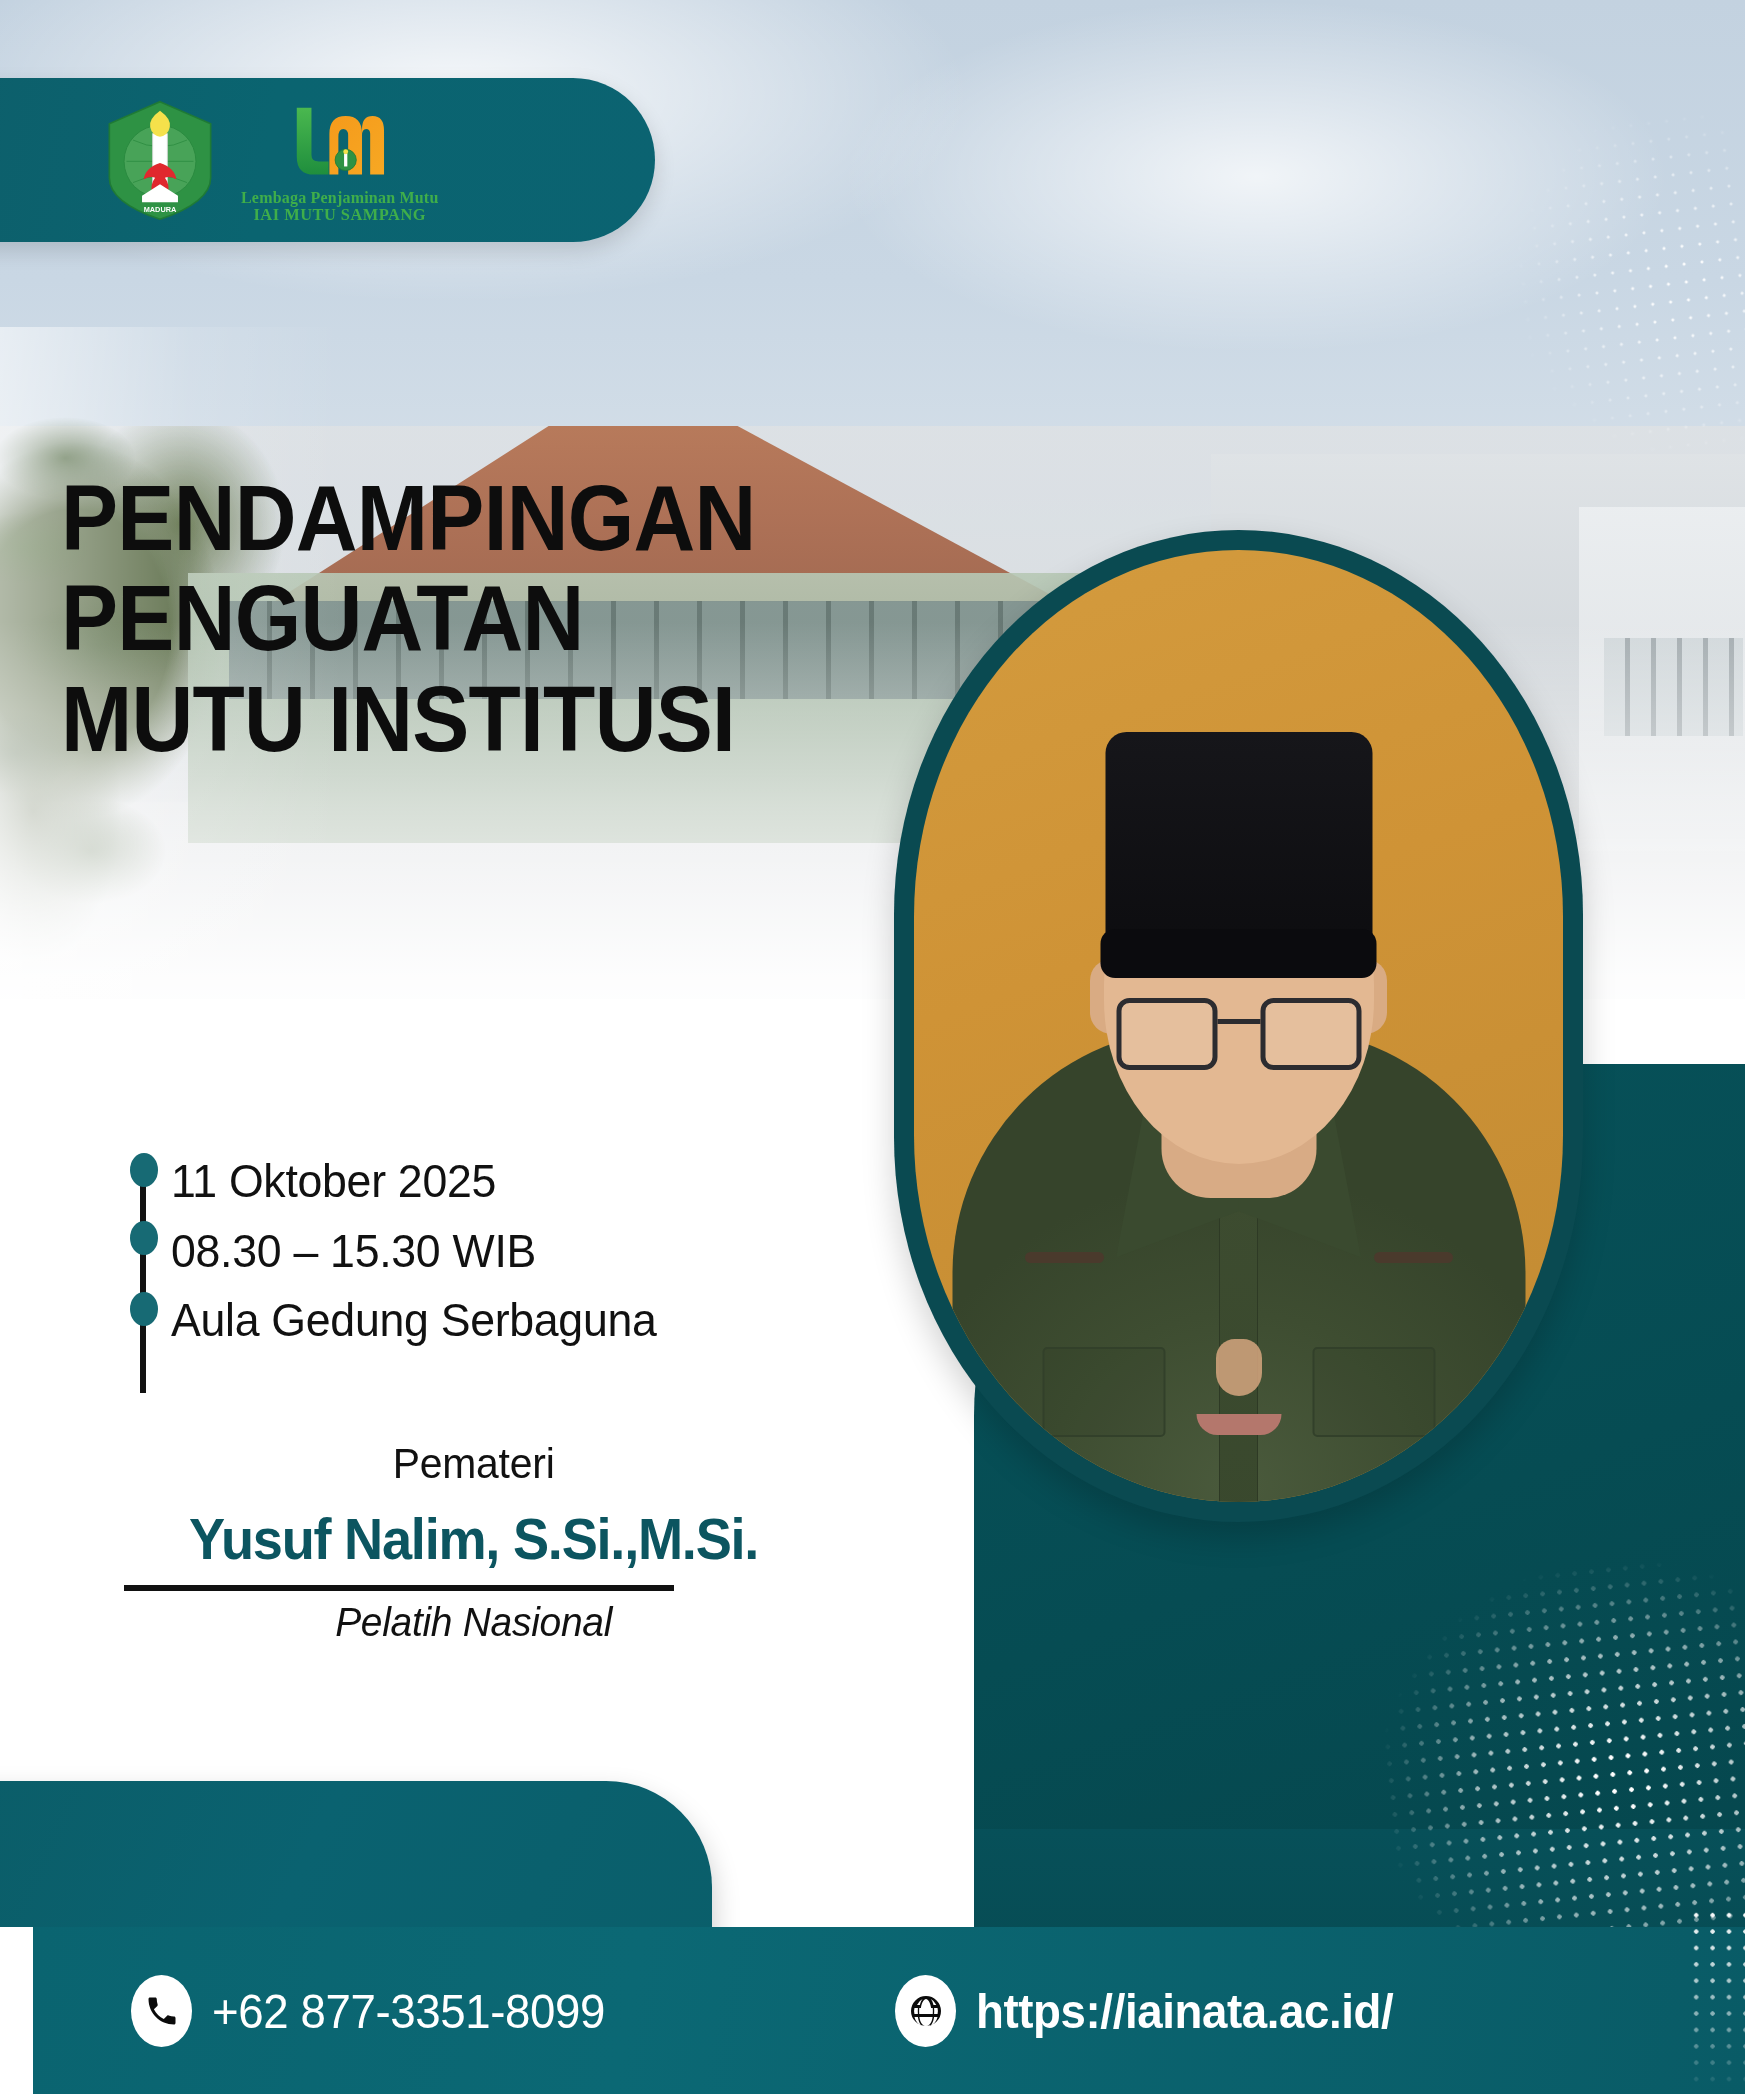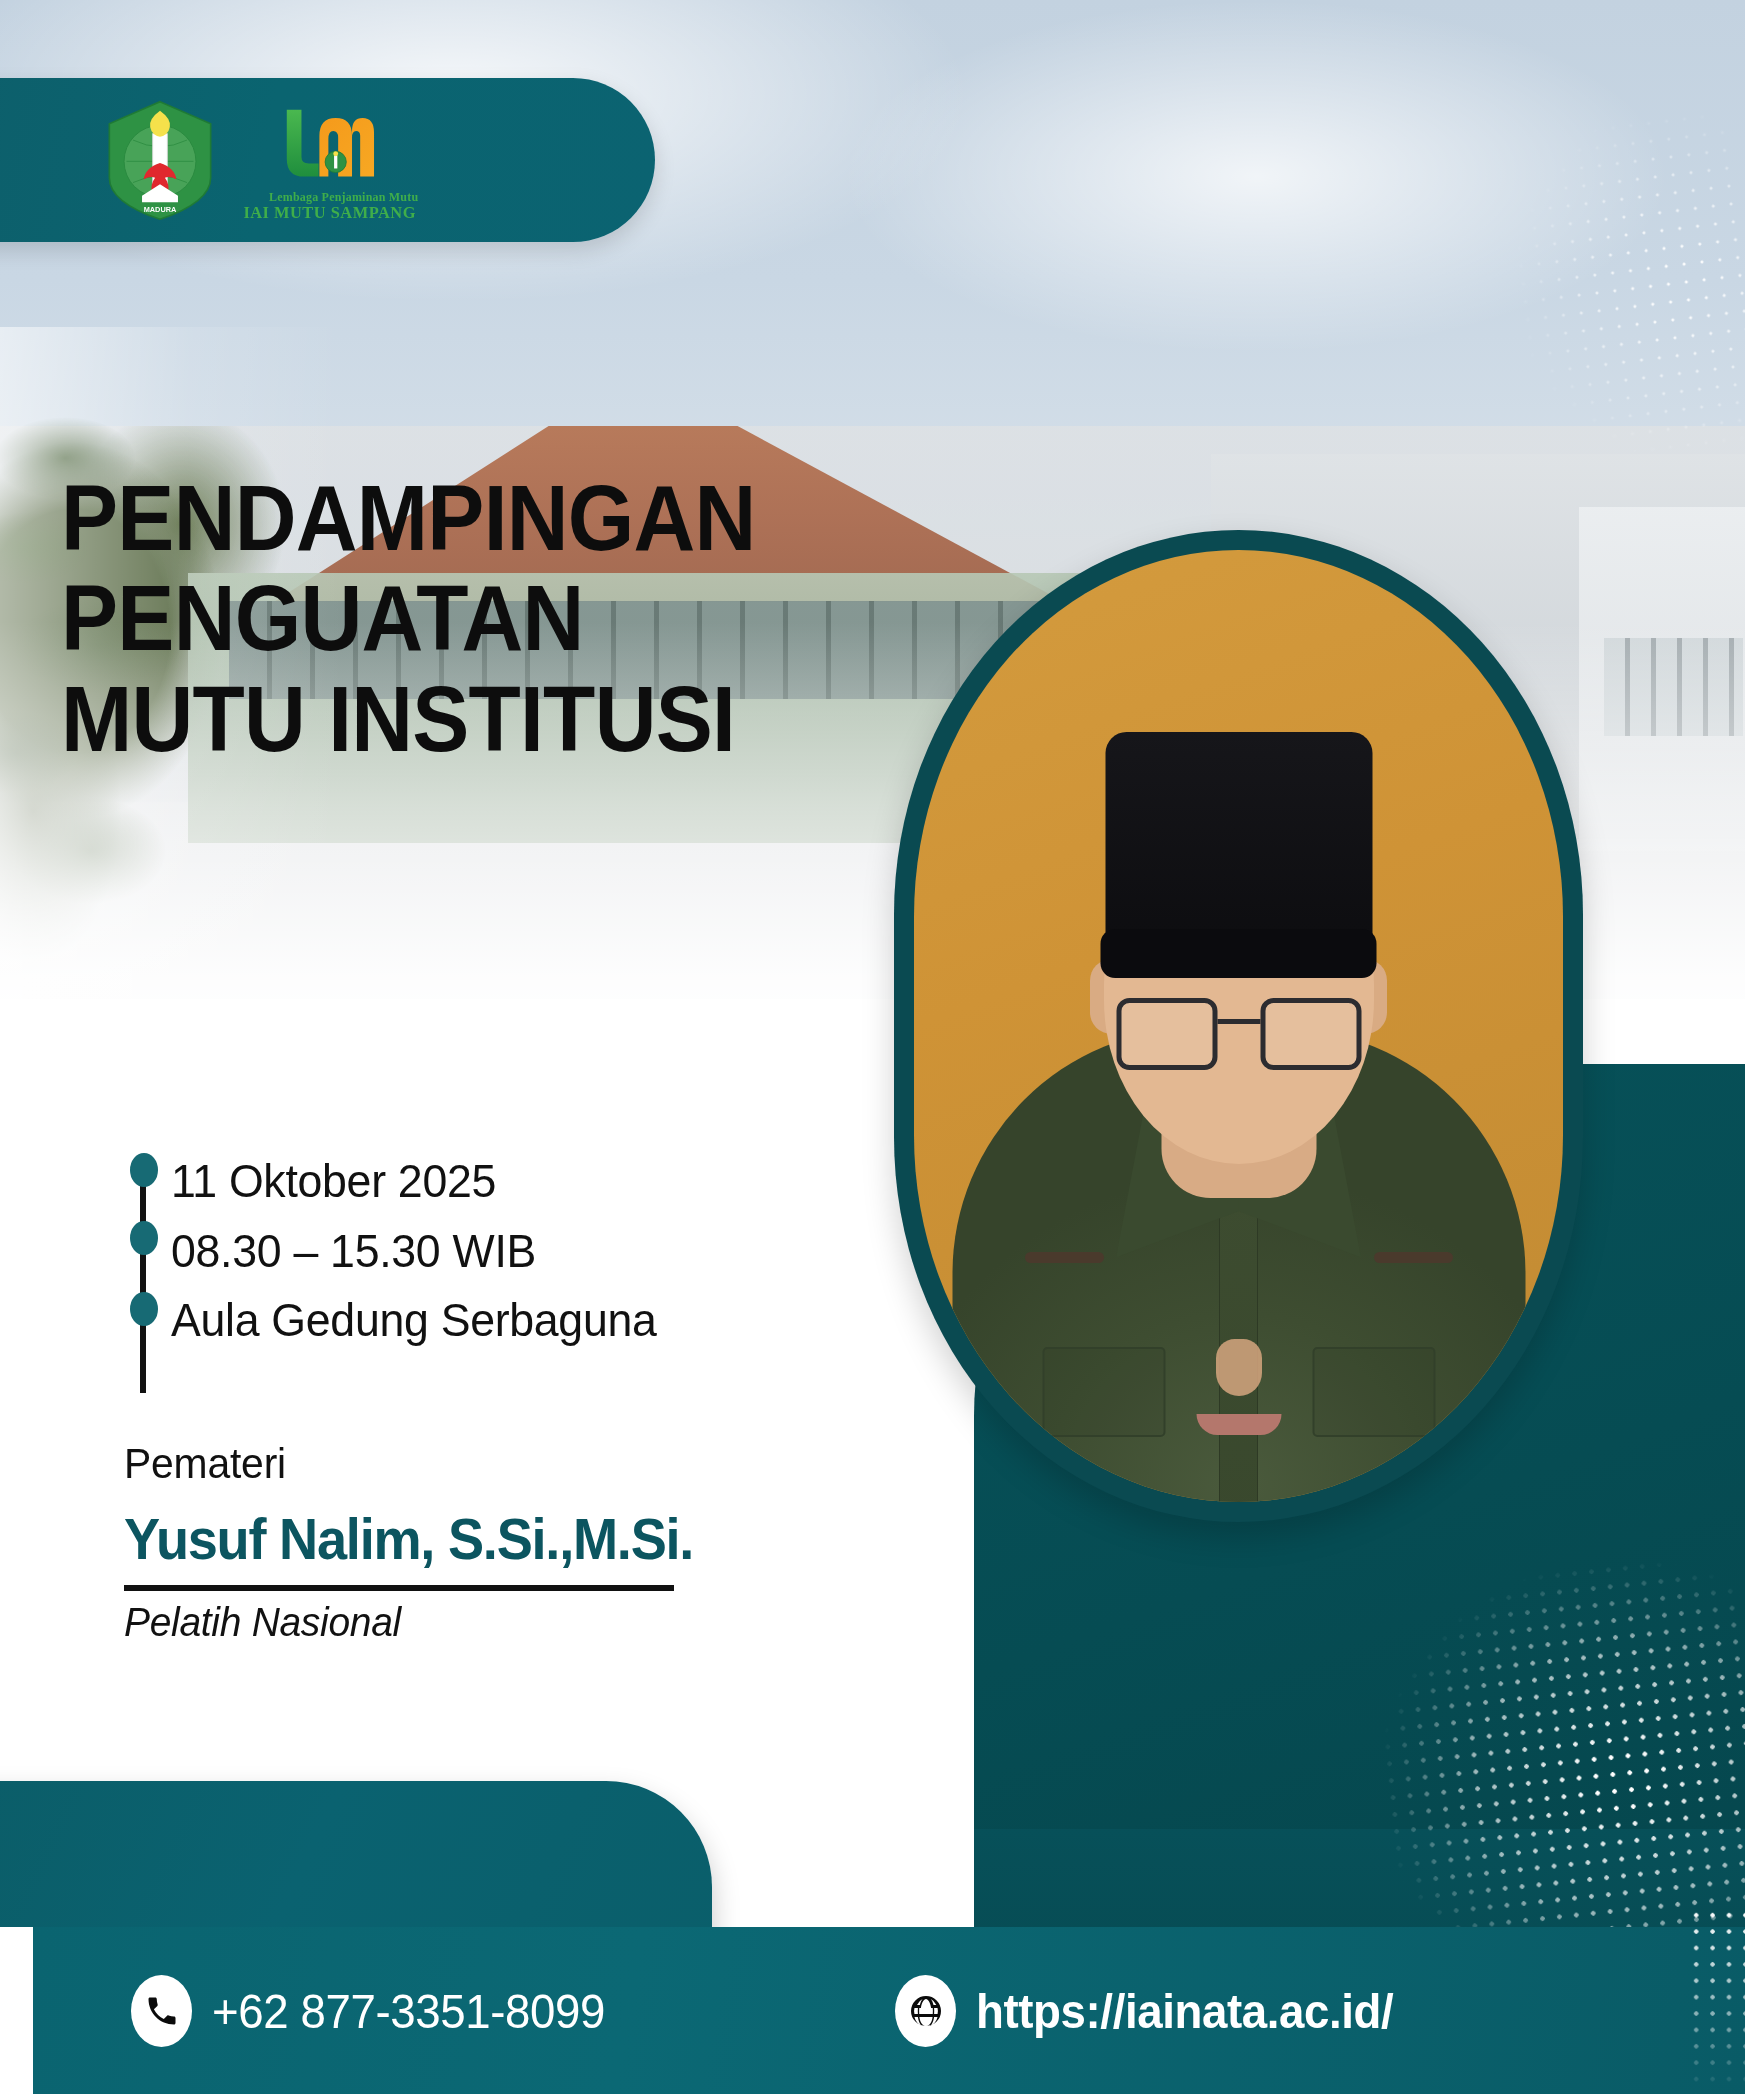--- a/index.html
+++ b/index.html
@@ -110,22 +110,22 @@
   .header-pill {
     position:absolute; left:-49px; top:78px; width:704px; height:164px;
     background:linear-gradient(100deg,#0d5f6b 0%, #0a6470 45%, #0b6371 100%);
     border-radius:0 82px 82px 0;
     box-shadow:0 8.2px 21px rgba(0,0,0,.14);
     display:flex; align-items:center; padding-left:151px; gap:23px;
   }
   .logo-shield { width:116px; height:123px; flex:0 0 auto; }
   .logo-lpm { display:flex; flex-direction:column; align-items:center; }
   .logo-lpm svg { width:106px; height:94px; display:block; }
-  .lpm-line1 { font-size:12px; color:#3fae4a; font-weight:700; letter-spacing:0.2px; line-height:1.1;
-               font-family:"Liberation Serif", serif;margin-left:28px; }
+  .lpm-line1 { font-size:16px; color:#3fae4a; font-weight:700; letter-spacing:0.2px; line-height:1.1;
+               font-family:"Liberation Serif", serif; }
   .lpm-line2 { font-size:16.4px; color:#3fae4a; font-weight:700; letter-spacing:0.5px; line-height:1.15;
                font-family:"Liberation Serif", serif; }
 
   
   .title {
     position:absolute; left:61px; top:468px; width:917px;
     color:#0d0d0d; font-weight:700;
     font-size:92px; line-height:1.09; letter-spacing:-0.8px;
     transform:scaleX(.93); transform-origin:left top;
   }
@@ -212,21 +212,21 @@
   .tl-line { position:absolute; left:17px; top:18px; width:5.7px; height:229px; background:#111; }
   .tl-dot { position:absolute; left:6.5px; width:28px; height:34px; border-radius:14.7px/18px; background:#176a74; }
   .d1 { top:6.5px; } .d2 { top:75px; } .d3 { top:146px; }
   .det-text { margin-left:48px; }
   .det-text div {
     font-size:47px; line-height:1.48; color:#111; letter-spacing:-0.3px;
     transform:scaleX(.95); transform-origin:left; white-space:nowrap;
   }
 
   
-  .speaker { position:absolute; left:124px; top:1439px; width:736px; }
+  .speaker { position:absolute; left:124px; top:1439px; width:736px;text-align:center; }
   .spk-label { font-size:43px; color:#111; letter-spacing:-0.2px; transform:scaleX(.95); transform-origin:left; }
   .spk-name  { font-size:57px; font-weight:700; color:#0c5560; letter-spacing:-1.3px; margin-top:18px;
                transform:scaleX(.95); transform-origin:left; white-space:nowrap; }
   .spk-rule  { width:550px; height:5.7px; background:#111; margin-top:13px; }
   .spk-role  { font-size:41px; font-style:italic; color:#111; margin-top:8.2px; letter-spacing:-0.3px;
                transform:scaleX(.95); transform-origin:left; }
 
   
   .bottom-tab {
     position:absolute; left:-57px; top:1781px; width:769px; height:254px;

